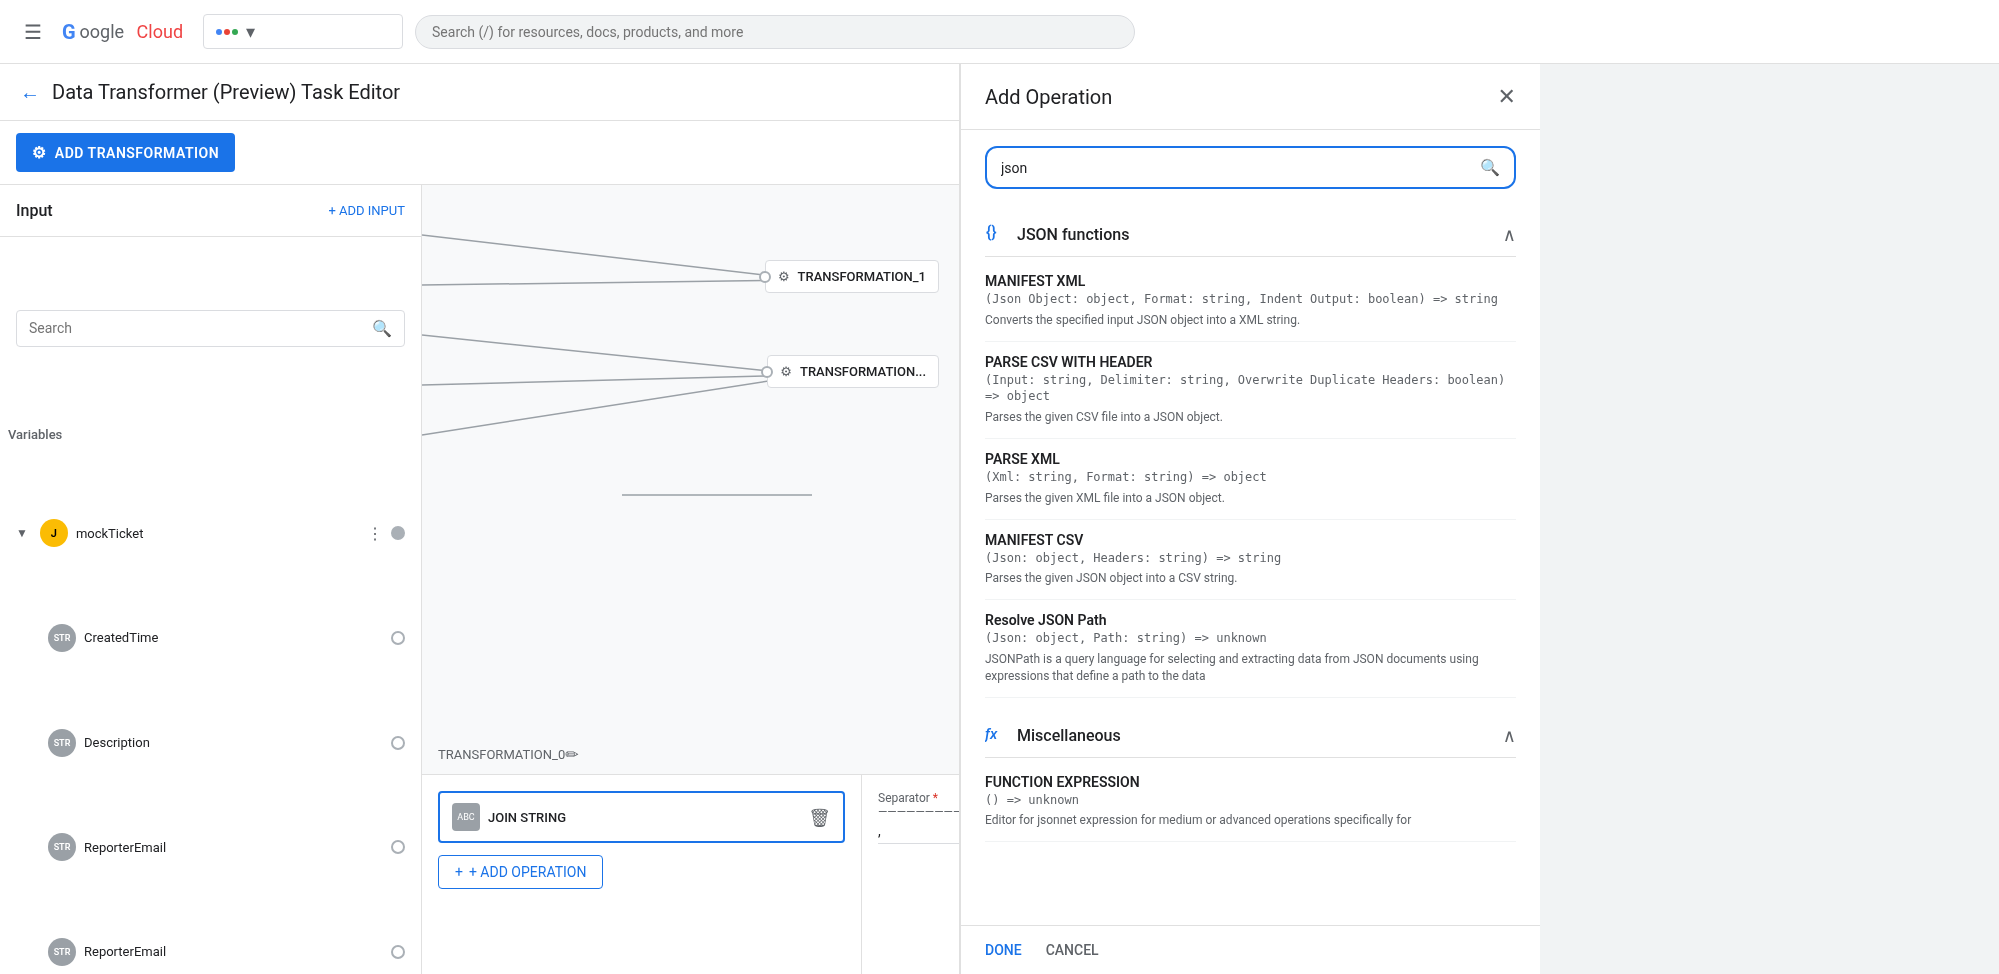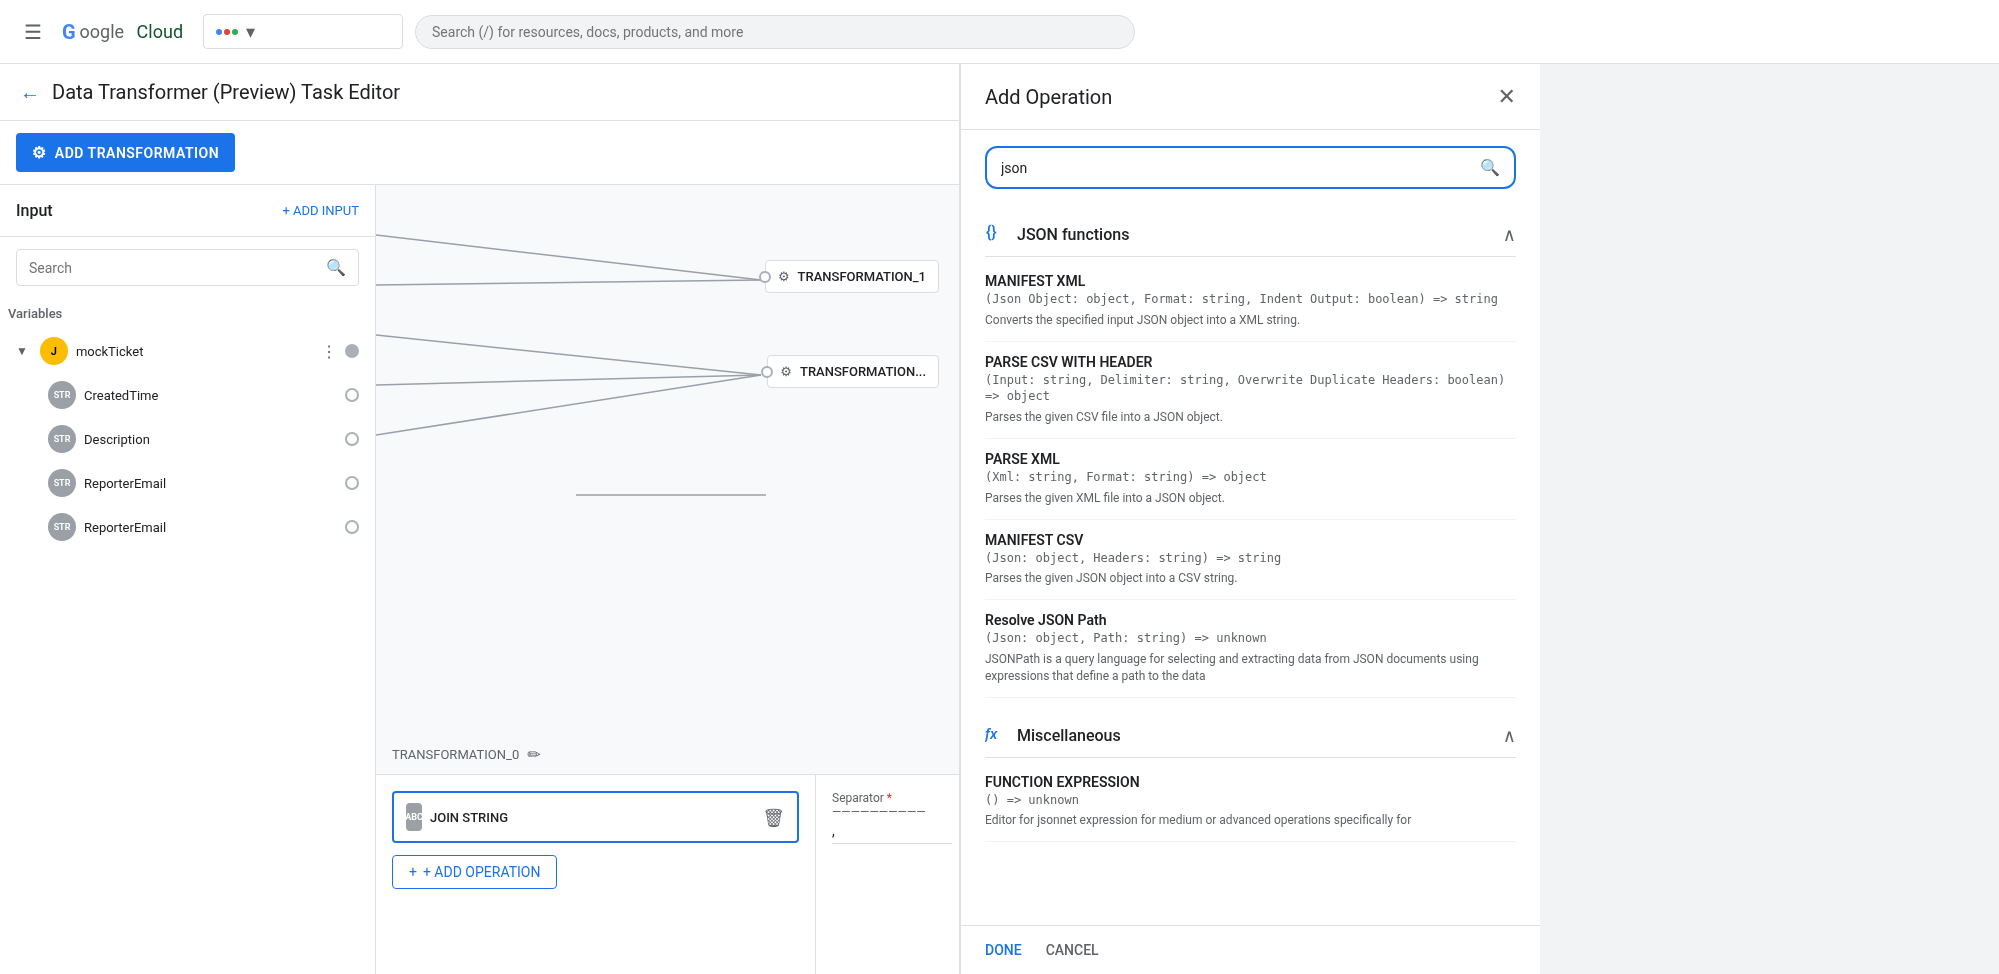--- a/index.html
+++ b/index.html
@@ -6,21 +6,21 @@
     body { background: #f1f3f4; width: 1999px; height: 974px; overflow: hidden; display: flex; flex-direction: column; }
 
     
     .top-nav {
       display: flex; align-items: center; background: #fff; height: 64px;
       border-bottom: 1px solid #e0e0e0; padding: 0 16px; gap: 12px; flex-shrink: 0;
     }
     .nav-hamburger { font-size: 20px; color: #5f6368; cursor: pointer; padding: 8px; }
     .google-logo { display: flex; align-items: center; gap: 4px; font-size: 18px; font-weight: 400; color: #5f6368; margin-right: 8px; }
     .google-logo .google-g { color: #4285f4; font-size: 20px; font-weight: 700; }
-    .google-logo .cloud { color: #14532d; }
+    .google-logo .cloud { color: #ef4444; }
     .project-selector {
       display: flex; align-items: center; border: 1px solid #dadce0; border-radius: 4px;
       padding: 6px 12px; min-width: 200px; cursor: pointer; background: #fff; gap: 8px;
     }
     .project-dots { display: flex; gap: 2px; }
     .project-dot { width: 6px; height: 6px; border-radius: 50%; }
     .search-bar {
       flex: 1; max-width: 720px; display: flex; align-items: flex-end;
       border: 1px solid #dadce0; border-radius: 24px; padding: 8px 16px;
       background: #f1f3f4; gap: 8px;
@@ -53,22 +53,22 @@
       color: #fff; border: none; border-radius: 4px; padding: 10px 16px;
       font-size: 14px; font-weight: 600; cursor: pointer; letter-spacing: 0.5px;
     }
     .add-transformation-btn .gear-icon { font-size: 16px; }
 
     
     .canvas-area { display: flex; flex: 1; overflow: hidden; }
 
     
     .variables-panel {
-      width: 376px; flex-shrink: 0; background: #fff; border-right: 1px solid #e0e0e0;
-      display: flex; flex-direction: column; padding: 0;
+      width: 422px; flex-shrink: 0; background: #fff; border-right: 1px solid #e0e0e0;
+      display: flex; flex-direction: column; padding: 0; justify-content: space-between;
     }
     .input-header {
       display: flex; align-items: center; justify-content: space-between;
       padding: 16px; border-bottom: 1px solid #e0e0e0;
     }
     .input-label { font-size: 16px; font-weight: 500; color: #202124; }
     .add-input-btn { color: #1a73e8; font-size: 13px; cursor: pointer; display: flex; align-items: center; gap: 4px; }
     .search-box {
       display: flex; align-items: center; margin: 12px 16px;
       border: 1px solid #dadce0; border-radius: 4px; padding: 8px 12px; gap: 8px;
@@ -118,44 +118,44 @@
       background: #fff; border-top: 1px solid #e0e0e0; display: flex;
       gap: 0;
     }
     .op-left { width: 440px; flex-shrink: 0; padding: 16px; border-right: 1px solid #e0e0e0; }
     .op-node-box {
       display: flex; align-items: center; gap: 8px; border: 2px solid #1a73e8;
       border-radius: 4px; padding: 10px 12px; margin-bottom: 12px;
     }
     .op-node-label { font-size: 13px; font-weight: 500; color: #202124; }
     .op-node-badge {
-      width: 16px; height: 28px; border-radius: 4px; background: #9aa0a6;
+      width: 28px; height: 28px; border-radius: 4px; background: #9aa0a6;
       display: flex; align-items: center; justify-content: center;
-      font-size: 9px; font-weight: 700; color: #fff;
+      font-size: 9px; font-weight: 400; color: #fff;
     }
     .delete-btn { margin-left: auto; color: #5f6368; cursor: pointer; font-size: 18px; }
     .add-op-btn {
       display: flex; align-items: center; gap: 6px; color: #1a73e8;
       border: 1px solid #1a73e8; background: #fff; border-radius: 4px;
       padding: 8px 16px; font-size: 14px; cursor: pointer; margin-top: 8px;
     }
 
     .op-right { flex: 1; padding: 16px; display: flex; gap: 24px; }
     .op-field { display: flex; flex-direction: column; gap: 4px; }
     .op-field-label { font-size: 12px; color: #5f6368; }
     .op-field-label .required { color: #d93025; }
     .field-value {
       font-size: 14px; color: #202124; border-bottom: 1px solid #dadce0;
       padding-bottom: 4px; min-width: 120px;
     }
 
     
     .transform-label {
       position: absolute; bottom: 210px; left: 16px; font-size: 13px;
-      color: #5f6368; display: flex; align-items: center; gap: 8px;
+      color: #5f6368; display: flex; align-items: center; 
     }
     .edit-icon { color: #5f6368; cursor: pointer; font-size: 16px; }
 
     
     .connections-svg { position: absolute; top: 0; left: 0; width: 100%; height: 100%; pointer-events: none; }
 
     
     .right-panel {
       width: 580px; flex-shrink: 0; background: #fff; border-left: 1px solid #e0e0e0;
       display: flex; flex-direction: column; height: 100%;

